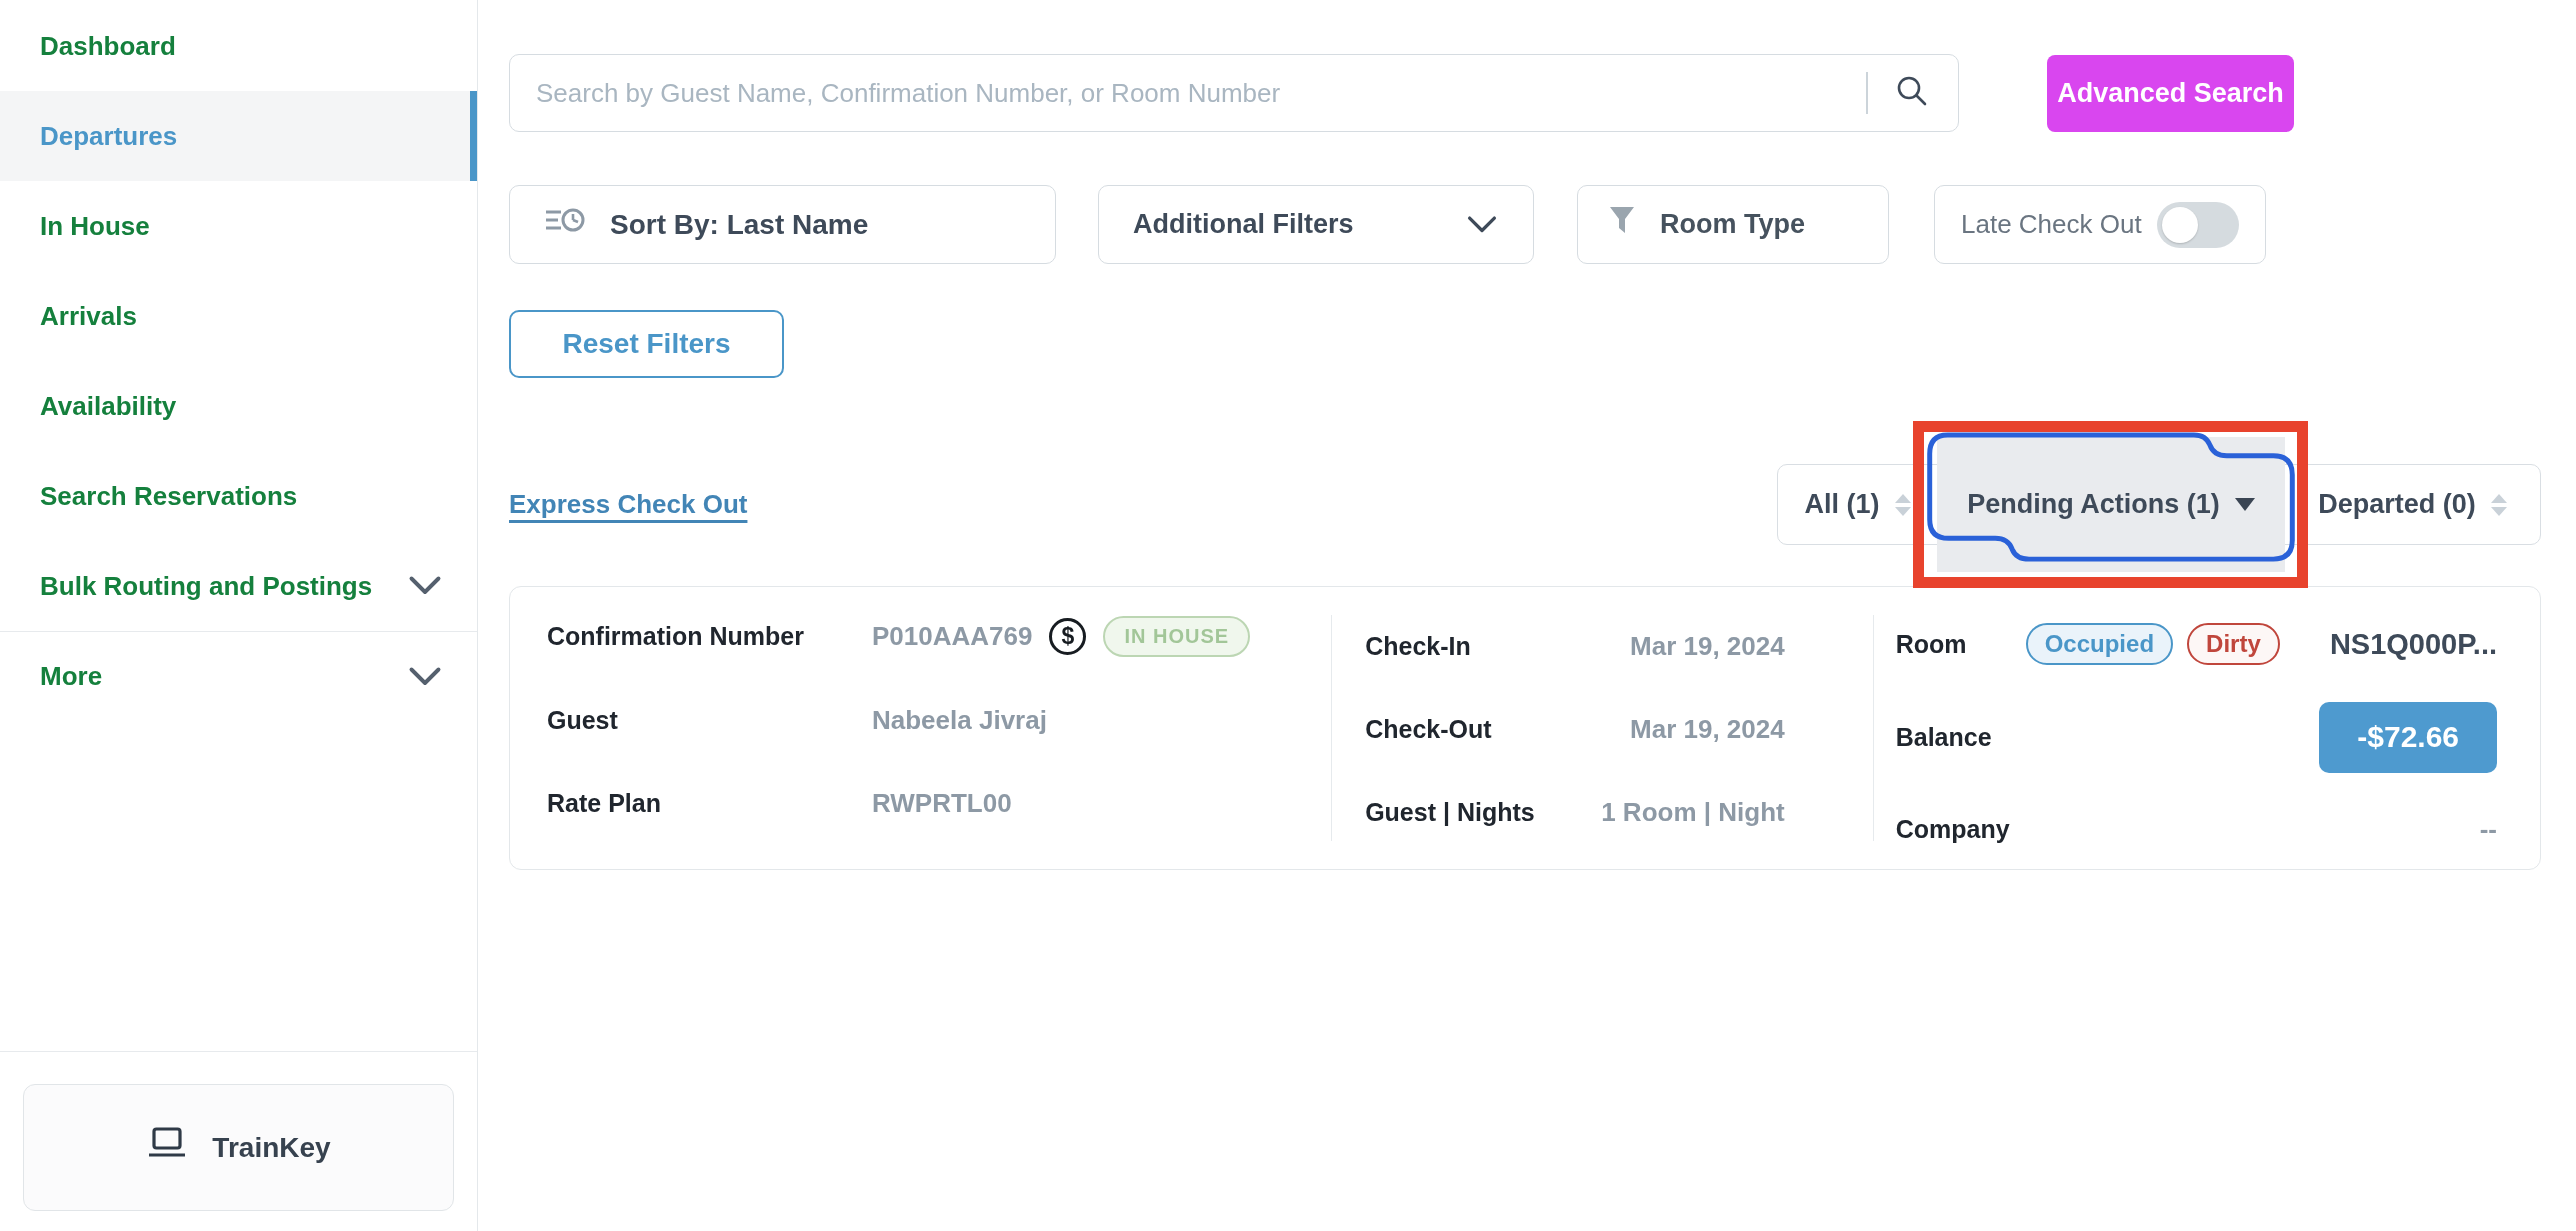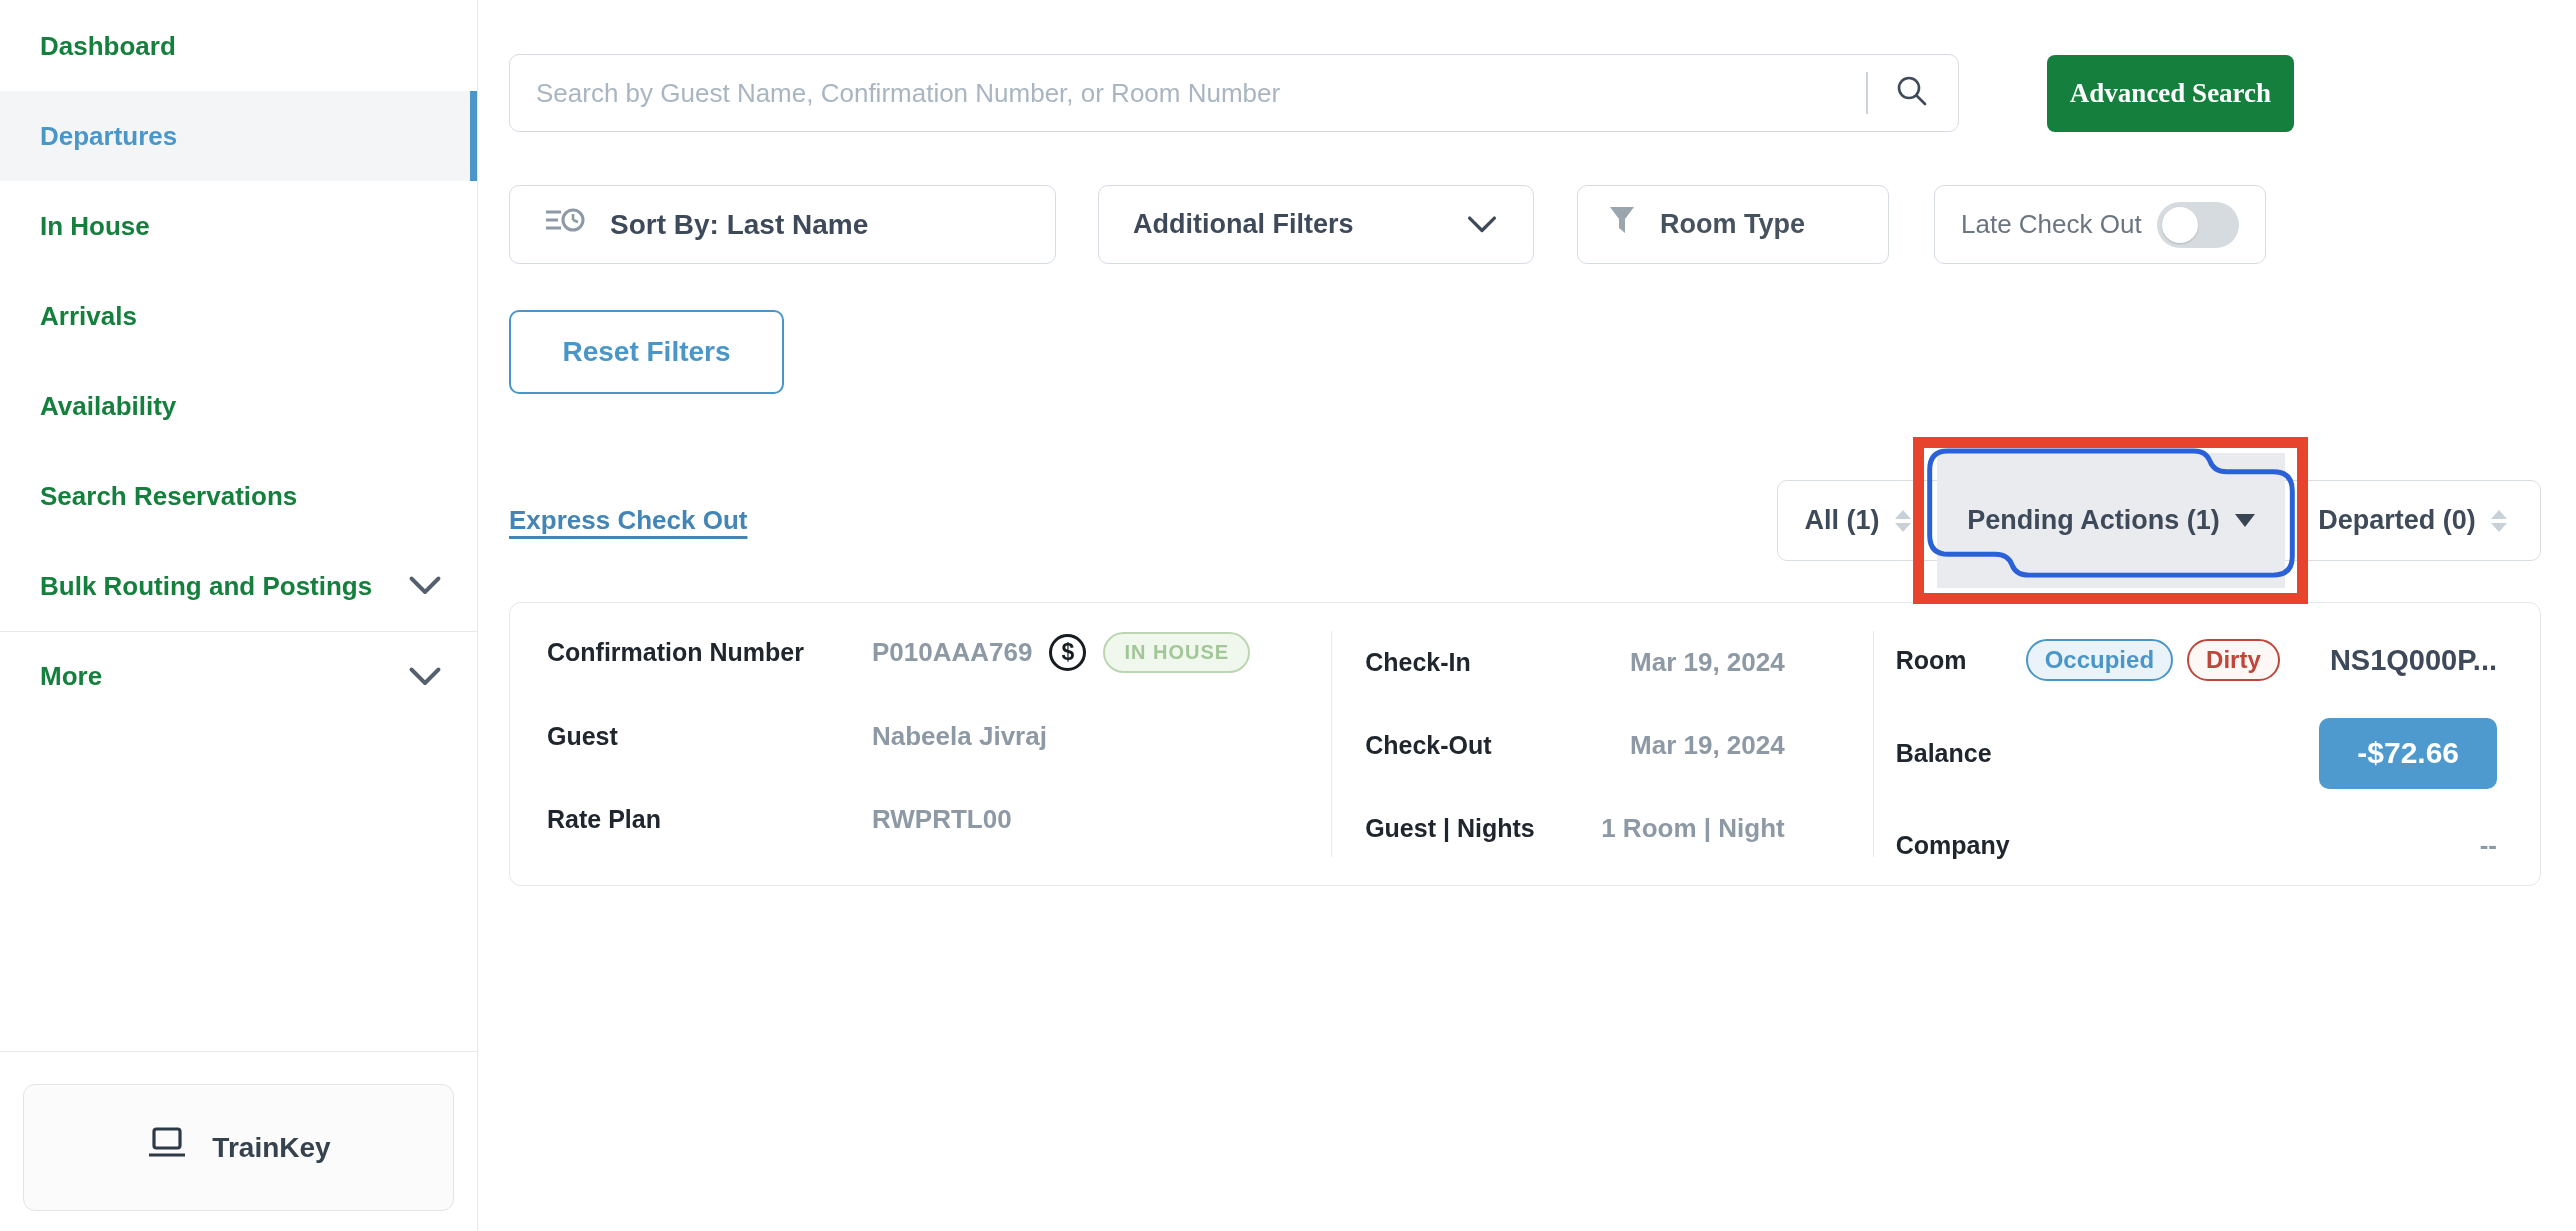--- a/index.html
+++ b/index.html
@@ -66,43 +66,43 @@
   .search-box input {
     flex: 1; border: none; outline: none;
     font-family: "Liberation Sans", sans-serif;
     font-size: 26px; color: #3e4a59; background: transparent;
   }
   .search-box input::placeholder { color: #a9b6c1; font-weight: 400; }
   .search-divider { width: 2px; height: 42px; background: #ccd4da; margin: 0 26px 0 10px; }
 
   .advanced-btn {
     margin-left: 88px; width: 247px; height: 77px;
-    background: #15803d; color: #ffffff;
+    background: #d946ef; color: #ffffff;
     border: none; border-radius: 8px;
-    font-family: Liberation Serif, serif;
+    font-family: Liberation Sans, sans-serif;
     font-size: 27px; font-weight: 600;
     cursor: pointer;
   }
 
   .filter-row { margin-top: 53px; display: flex; align-items: center; }
   .chip {
     height: 79px; border: 1px solid #d6dce1; border-radius: 10px;
     display: flex; align-items: center; background: #fff; cursor: pointer;
   }
   .chip-sort { width: 547px; padding-left: 34px; gap: 24px; font-size: 28px; font-weight: 600; color: #3e4a59; }
   .chip-additional { width: 436px; margin-left: 42px; justify-content: space-between; padding: 0 34px; font-size: 27px; font-weight: 600; color: #3e4a59; }
   .chip-roomtype { width: 312px; margin-left: 43px; padding-left: 30px; gap: 24px; font-size: 27px; font-weight: 600; color: #46525e; }
   .chip-late { width: 332px; margin-left: 45px; justify-content: space-between; padding: 0 26px; font-size: 26px; font-weight: 500; color: #6a7581; }
 
   .toggle { width: 82px; height: 46px; border-radius: 23px; background: #d5dbdf; position: relative; cursor: pointer; }
   .toggle-knob { position: absolute; left: 5px; top: 5px; width: 36px; height: 36px; border-radius: 50%; background: #ffffff; box-shadow: 0 1px 2px rgba(0,0,0,.18); }
 
   .reset-row { margin-top: 46px; }
   .reset-btn {
-    width: 275px; height: 84px;
+    width: 275px; height: 68px;
     border: 2px solid #4a96c8; border-radius: 10px;
     background: #ffffff; color: #4a96c8;
     font-family: "Liberation Sans", sans-serif;
     font-size: 28px; font-weight: 600; cursor: pointer;
   }
 
   
   .list-header { margin-top: 86px; height: 81px; display: flex; align-items: center; justify-content: space-between; }
   .express-link {
     font-size: 26px; font-weight: 700; color: #4285b6;

